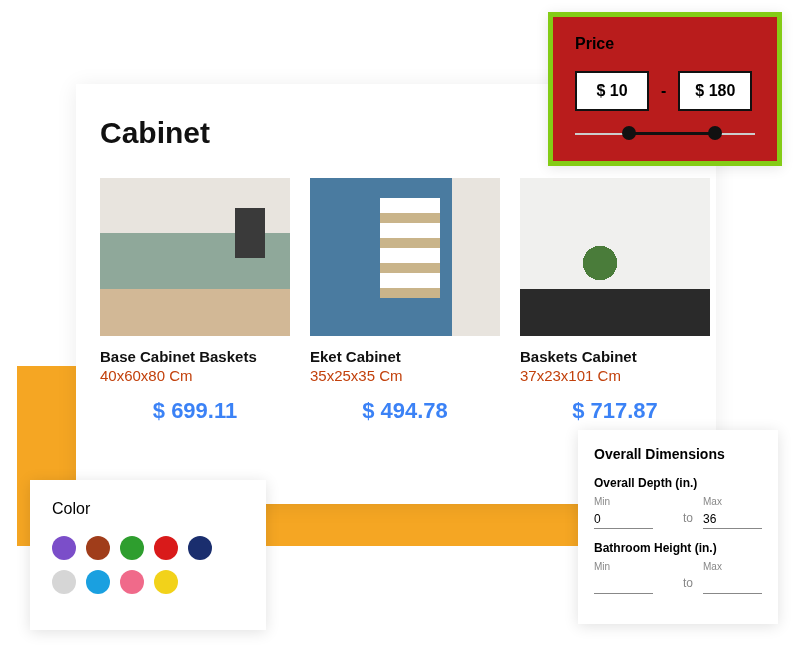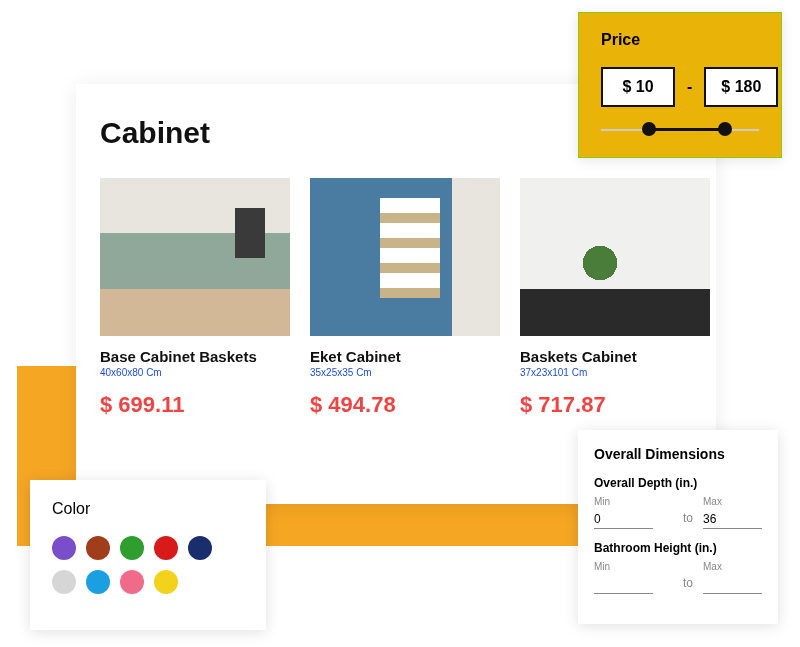--- a/index.html
+++ b/index.html
@@ -81,36 +81,37 @@
       width: 50px; height: 70px;
       background: radial-gradient(circle, #4a7c3a 40%, transparent 40%);
     }
     .product-name {
       font-size: 15px;
       font-weight: 600;
       color: #111;
       margin-bottom: 2px;
     }
     .product-dims {
-      font-size: 10px;
-      color: #1d4ed8;
+      font-size: 15px;
+      color: #c2410c;
       margin-bottom: 14px;
     }
     .product-price {
       font-size: 22px;
       font-weight: 700;
-      color: #ef4444;
+      color: #3b82f6;
+      text-align: center;
     }
     .price-card {
       position: absolute;
       right: 18px;
       top: 12px;
-      width: 204px;
-      background: #eab308;
-      border: 1px solid #84cc16;
+      width: 234px;
+      background: #b91c1c;
+      border: 5px solid #84cc16;
       box-shadow: 0 2px 12px rgba(0,0,0,0.1);
       padding: 18px 22px 22px 22px;
       z-index: 5;
     }
     .price-title {
       font-size: 16px;
       font-weight: 600;
       margin-bottom: 18px;
     }
     .price-inputs {

